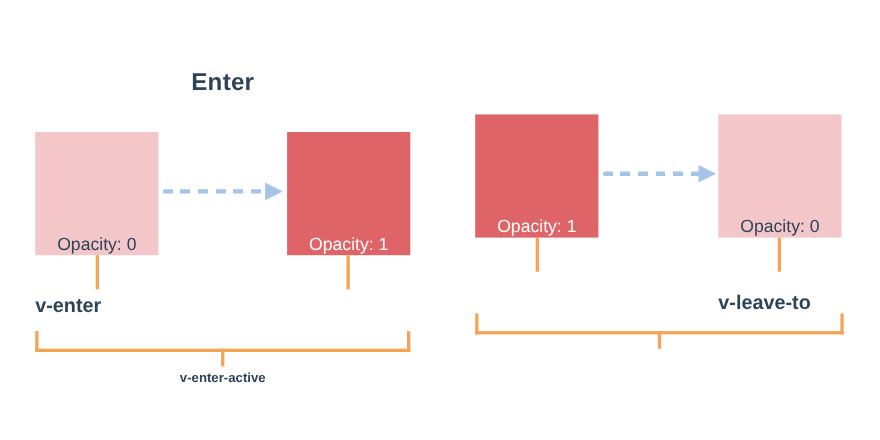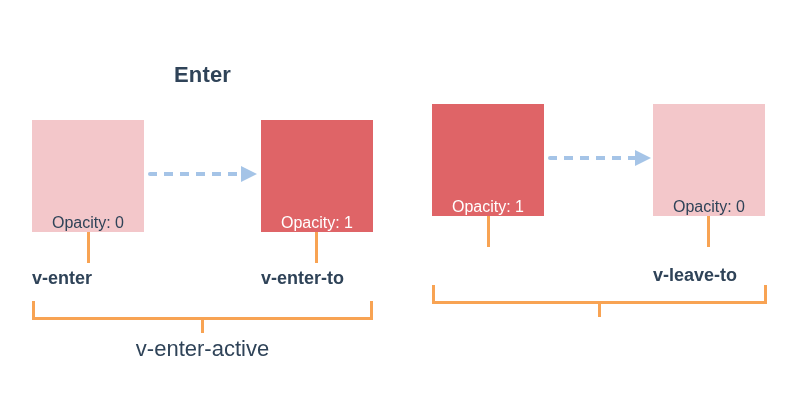--- a/index.html
+++ b/index.html
@@ -62,21 +62,21 @@
 
   .brace { position: absolute; left: 0; right: 0; top: 285px; height: 33px; }
   .brace-h { position: absolute; left: 0; right: 0; top: 16px; height: 3px; background: #f8a353; }
   .brace-tick-left  { position: absolute; left: 0;  top: 0; width: 3px; height: 19px; background: #f8a353; }
   .brace-tick-right { position: absolute; right: 0; top: 0; width: 3px; height: 19px; background: #f8a353; }
   .brace-tick-mid   { position: absolute; left: 50%; margin-left: -1.5px; top: 16px; width: 3px; height: 16px; background: #f8a353; }
 
   .active-label {
     position: absolute; left: 0; right: 0; top: 320px;
     text-align: center;
-    font-size: 22px; font-weight: 400; color: #2f4358;
+    font-size: 12px; font-weight: 700; color: #2f4358;
   }
 </style>
 </head>
 <body>
 
 <div class="canvas">
 
   <div class="panel panel-enter">
     <div class="phase-title">Enter</div>
 
@@ -90,21 +90,20 @@
     </div>
 
     <div class="box box-end" style="background: rgb(223, 100, 103); color: rgb(255, 255, 255);">
       <span>Opacity: 1</span>
     </div>
 
     <div class="connector connector-start"></div>
     <div class="connector connector-end"></div>
 
     <div class="class-label class-start">v-enter</div>
-    <div class="class-label class-end">v-enter-to</div>
 
     <div class="brace">
       <div class="brace-tick-left"></div>
       <div class="brace-h"></div>
       <div class="brace-tick-right"></div>
       <div class="brace-tick-mid"></div>
     </div>
 
     <div class="active-label">v-enter-active</div>
   </div>

